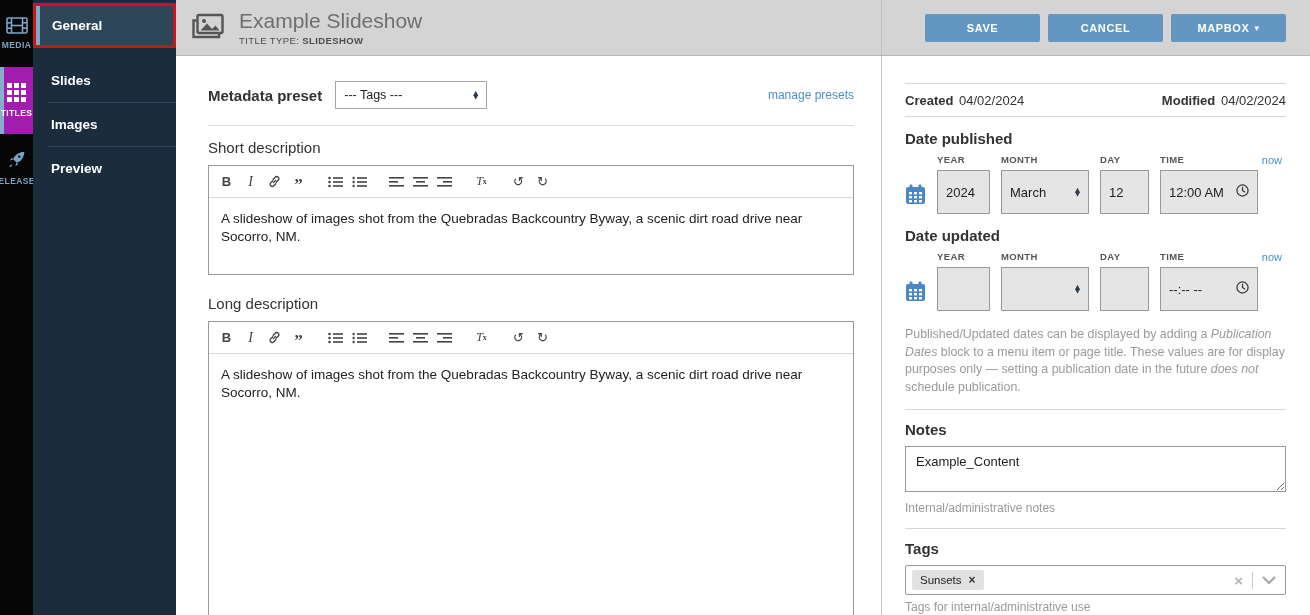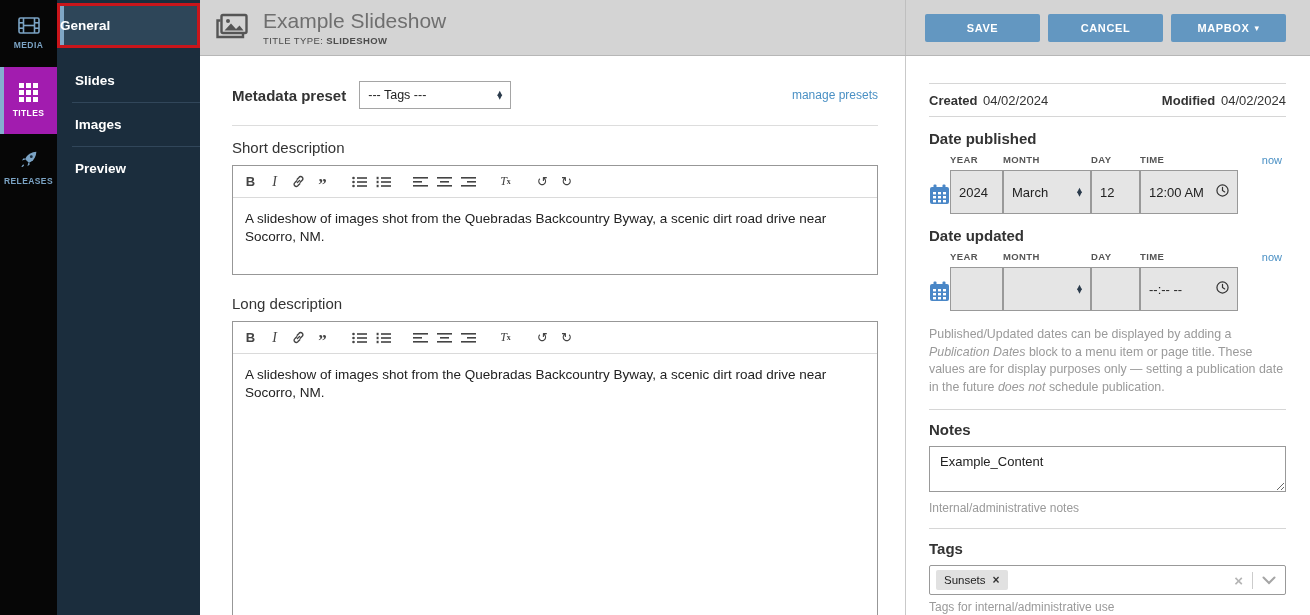--- a/index.html
+++ b/index.html
@@ -1,32 +1,32 @@
 <!DOCTYPE html>
 <html><head>
 <meta charset="utf-8">
 <style>
   html,body{margin:0;padding:0;width:1310px;height:615px;overflow:hidden;background:#fff;
     font-family:"Liberation Sans",sans-serif;-webkit-font-smoothing:antialiased;}
   .app{display:flex;width:1310px;height:615px;}
 
   
-  .rail{width:57px;background:#060606;flex-shrink:0;display:flex;flex-direction:column;}
+  .rail{width:33px;background:#060606;flex-shrink:0;display:flex;flex-direction:column;}
   .rail-item{height:67px;display:flex;flex-direction:column;align-items:center;justify-content:center;
     gap:6px;color:#7ba3c4;cursor:pointer;}
   .rail-item.active{background:#a21caf;color:#fff;box-shadow:inset 4px 0 0 #85aecf;}
   .rail-item .rl{font-size:8.5px;font-weight:bold;letter-spacing:.4px;}
   .rail-item svg{display:block;}
 
   
   .subnav{width:143px;background:#1b2d3d;flex-shrink:0;padding-top:3px;box-sizing:border-box;}
   .subnav-item{height:43px;display:flex;align-items:center;padding-left:18px;color:#fff;
     font-weight:bold;font-size:13.5px;cursor:pointer;box-sizing:border-box;}
   .subnav-item.active{height:45px;background:#2e4659;border:3px solid #c9151b;
-    box-shadow:inset 4px 0 0 #7fa7c6;padding-left:0;}
+    box-shadow:inset 4px 0 0 #7fa7c6;padding-left:16px;}
   .subnav-divider{height:1px;background:#31465a;margin-left:15px;}
   .subnav-gap{height:11px;}
 
   
   .content{flex:1;display:flex;flex-direction:column;min-width:0;}
   .topbar{height:55px;background:#d4d4d4;border-bottom:1px solid #b7b7b7;display:flex;
     align-items:center;position:relative;flex-shrink:0;}
   .title-group{display:flex;align-items:center;gap:13px;margin-left:14px;}
   .title-texts{display:flex;flex-direction:column;}
   .page-title{font-size:21px;color:#6f6f6f;line-height:1.1;}
@@ -71,21 +71,21 @@
   .ed-long{min-height:239px;}
   .gap20{height:20px;}
 
   
   .side{flex:1;border-left:1px solid #c9c9c9;padding:0 24px 0 23px;box-sizing:border-box;overflow:hidden;}
   .sdiv{border:none;border-top:1px solid #d6d6d6;margin:0;}
   .mt27{margin-top:27px;}
   .cm-row{display:flex;justify-content:space-between;font-size:13px;color:#333;padding:9px 0 8px;}
   .cm-row b{margin-right:2px;}
   .side-h{font-size:15px;font-weight:bold;color:#333;margin-top:13px;}
-  .date-row{display:flex;margin-top:7px;position:relative;align-items:flex-end;}
+  .date-row{display:flex;gap:11px;margin-top:7px;position:relative;align-items:flex-end;}
   .cal{margin-bottom:5px;flex-shrink:0;}
   .dcol{display:flex;flex-direction:column;}
   .dlabel{font-size:9.5px;color:#555;font-weight:600;letter-spacing:.4px;margin-bottom:5px;}
   .dinput{height:44px;border:1px solid #999;box-sizing:border-box;font-size:13px;color:#222;
     padding:0 8px;background:#e5e5e5;font-family:"Liberation Sans",sans-serif;}
   input.dinput{outline:none;}
   .dwrap{display:flex;align-items:center;gap:4px;}
   .w-year{width:53px;}.w-month{width:88px;}.w-day{width:49px;}.w-time{width:98px;}
   .dwrap .dtext{flex:1;}
   .now{position:absolute;right:4px;top:0;color:#4a90c4;font-size:11px;cursor:pointer;text-decoration:none;}

